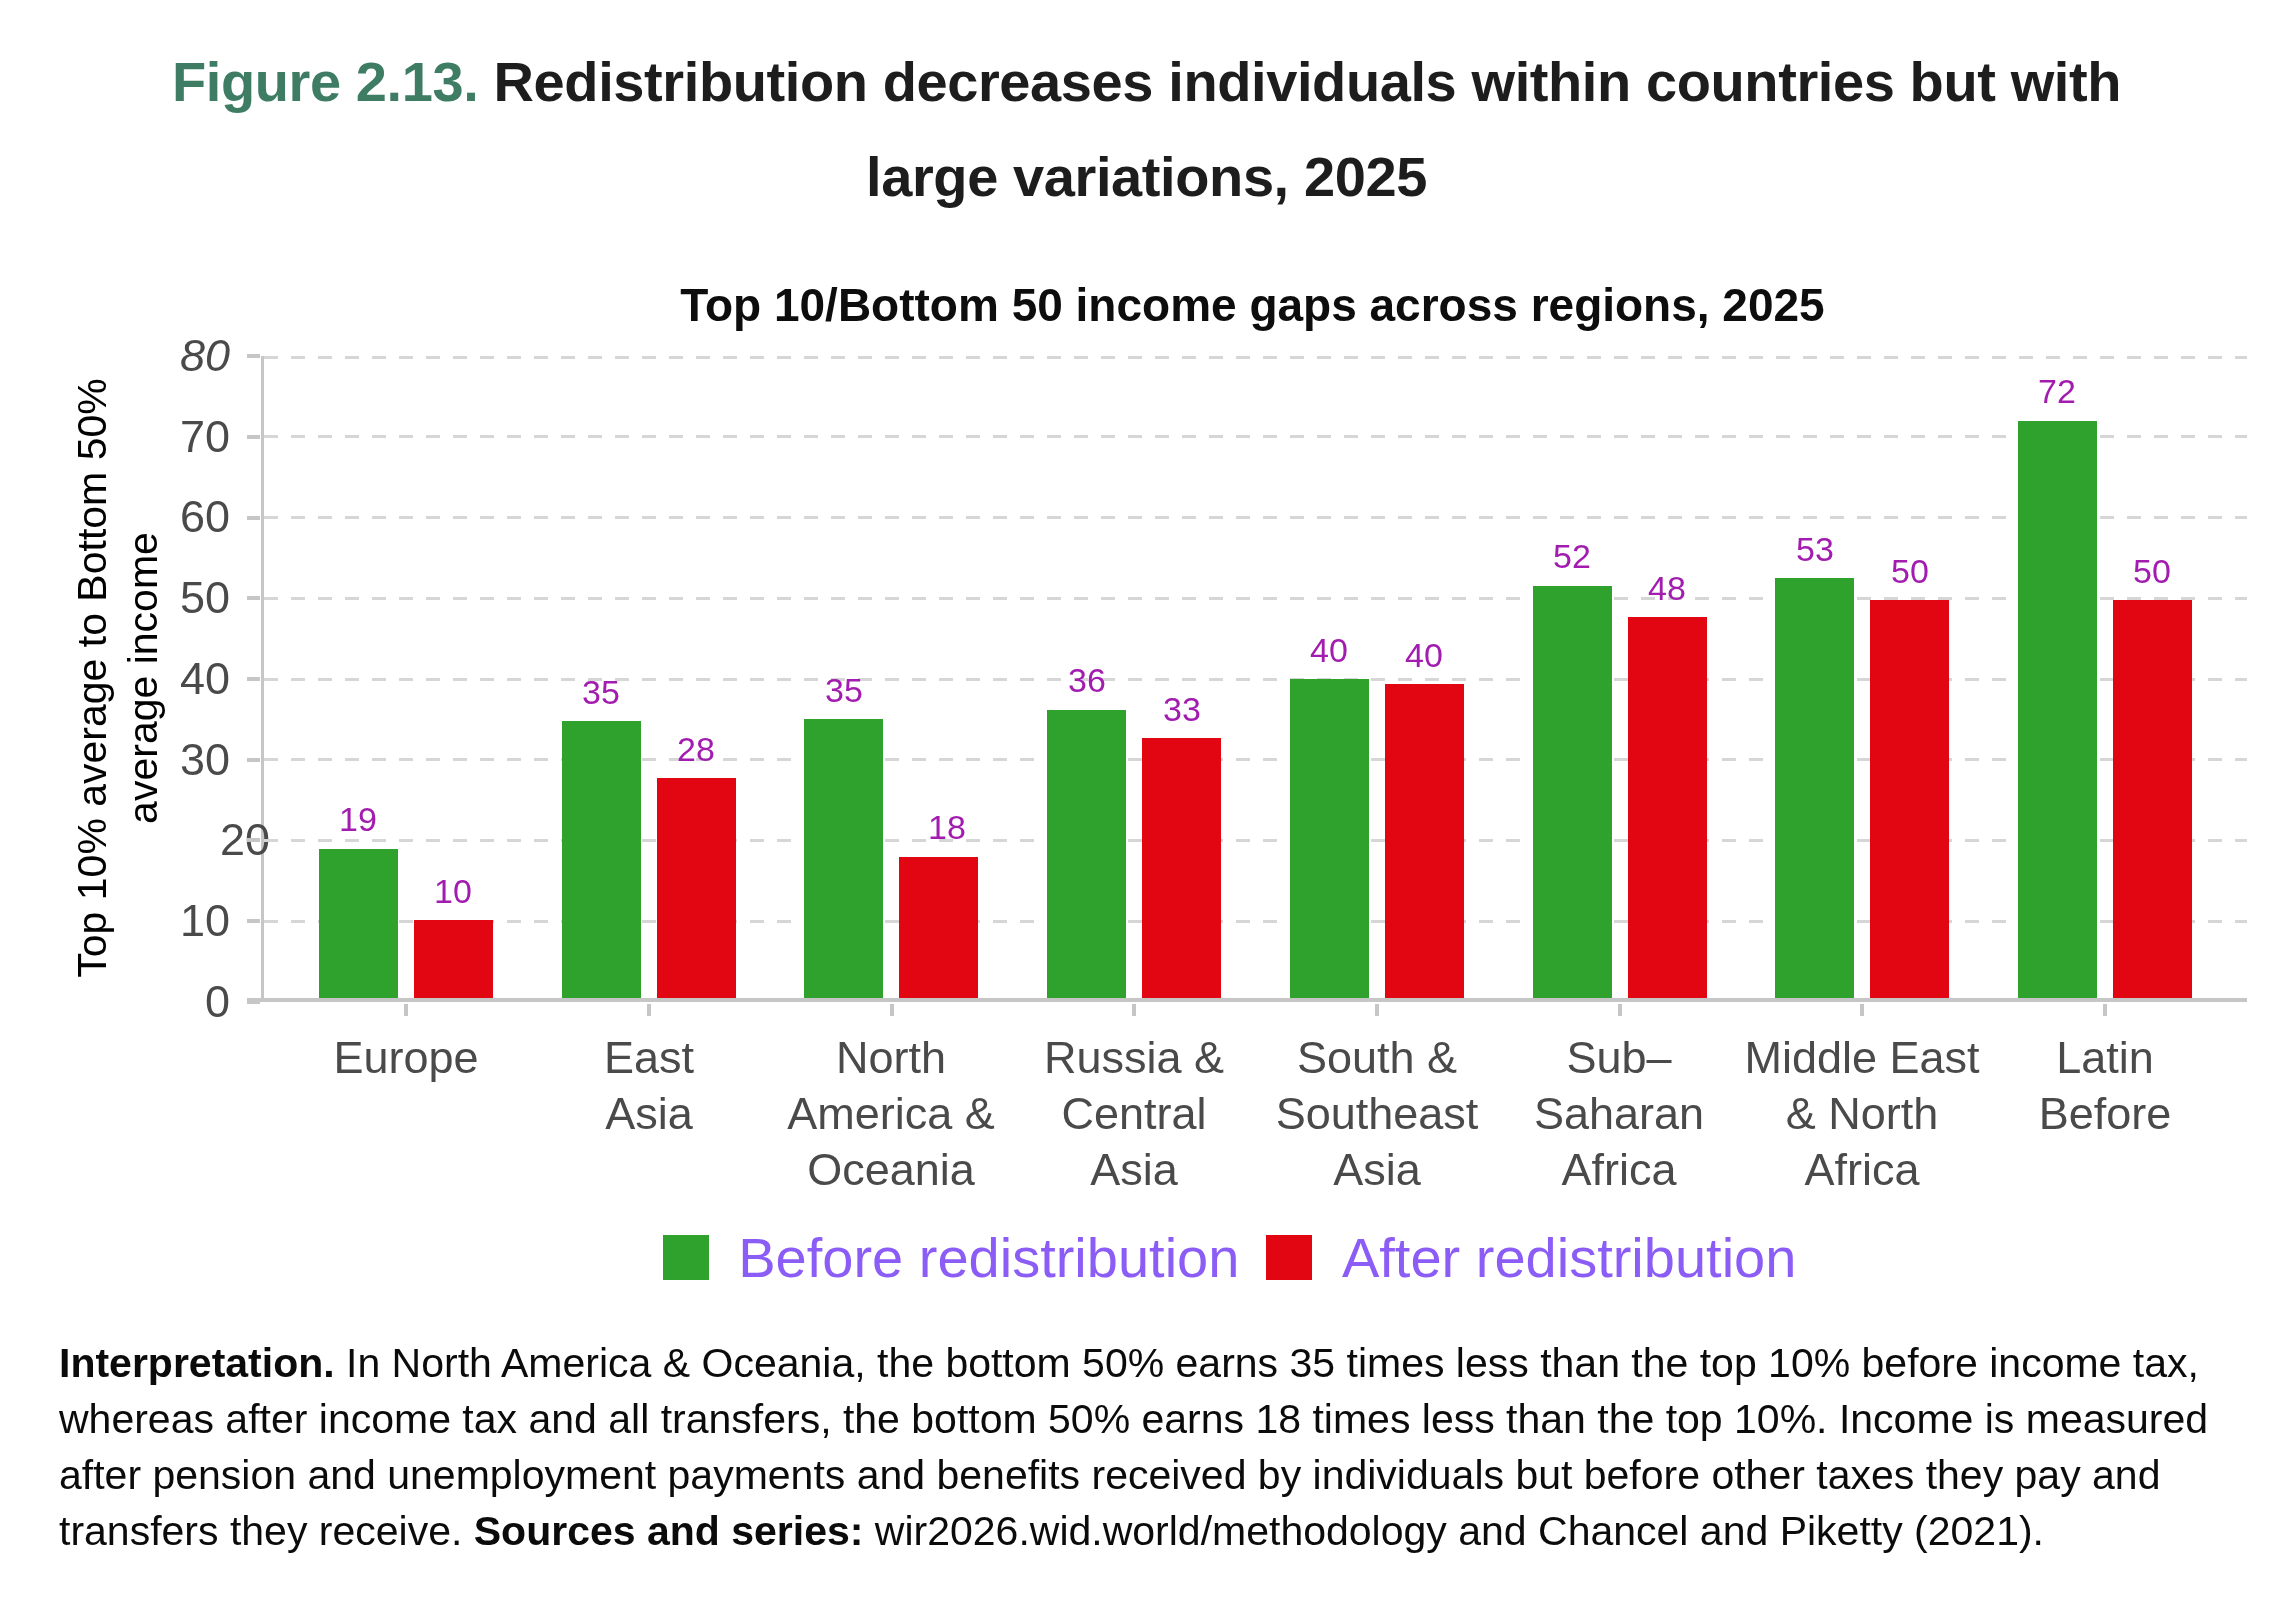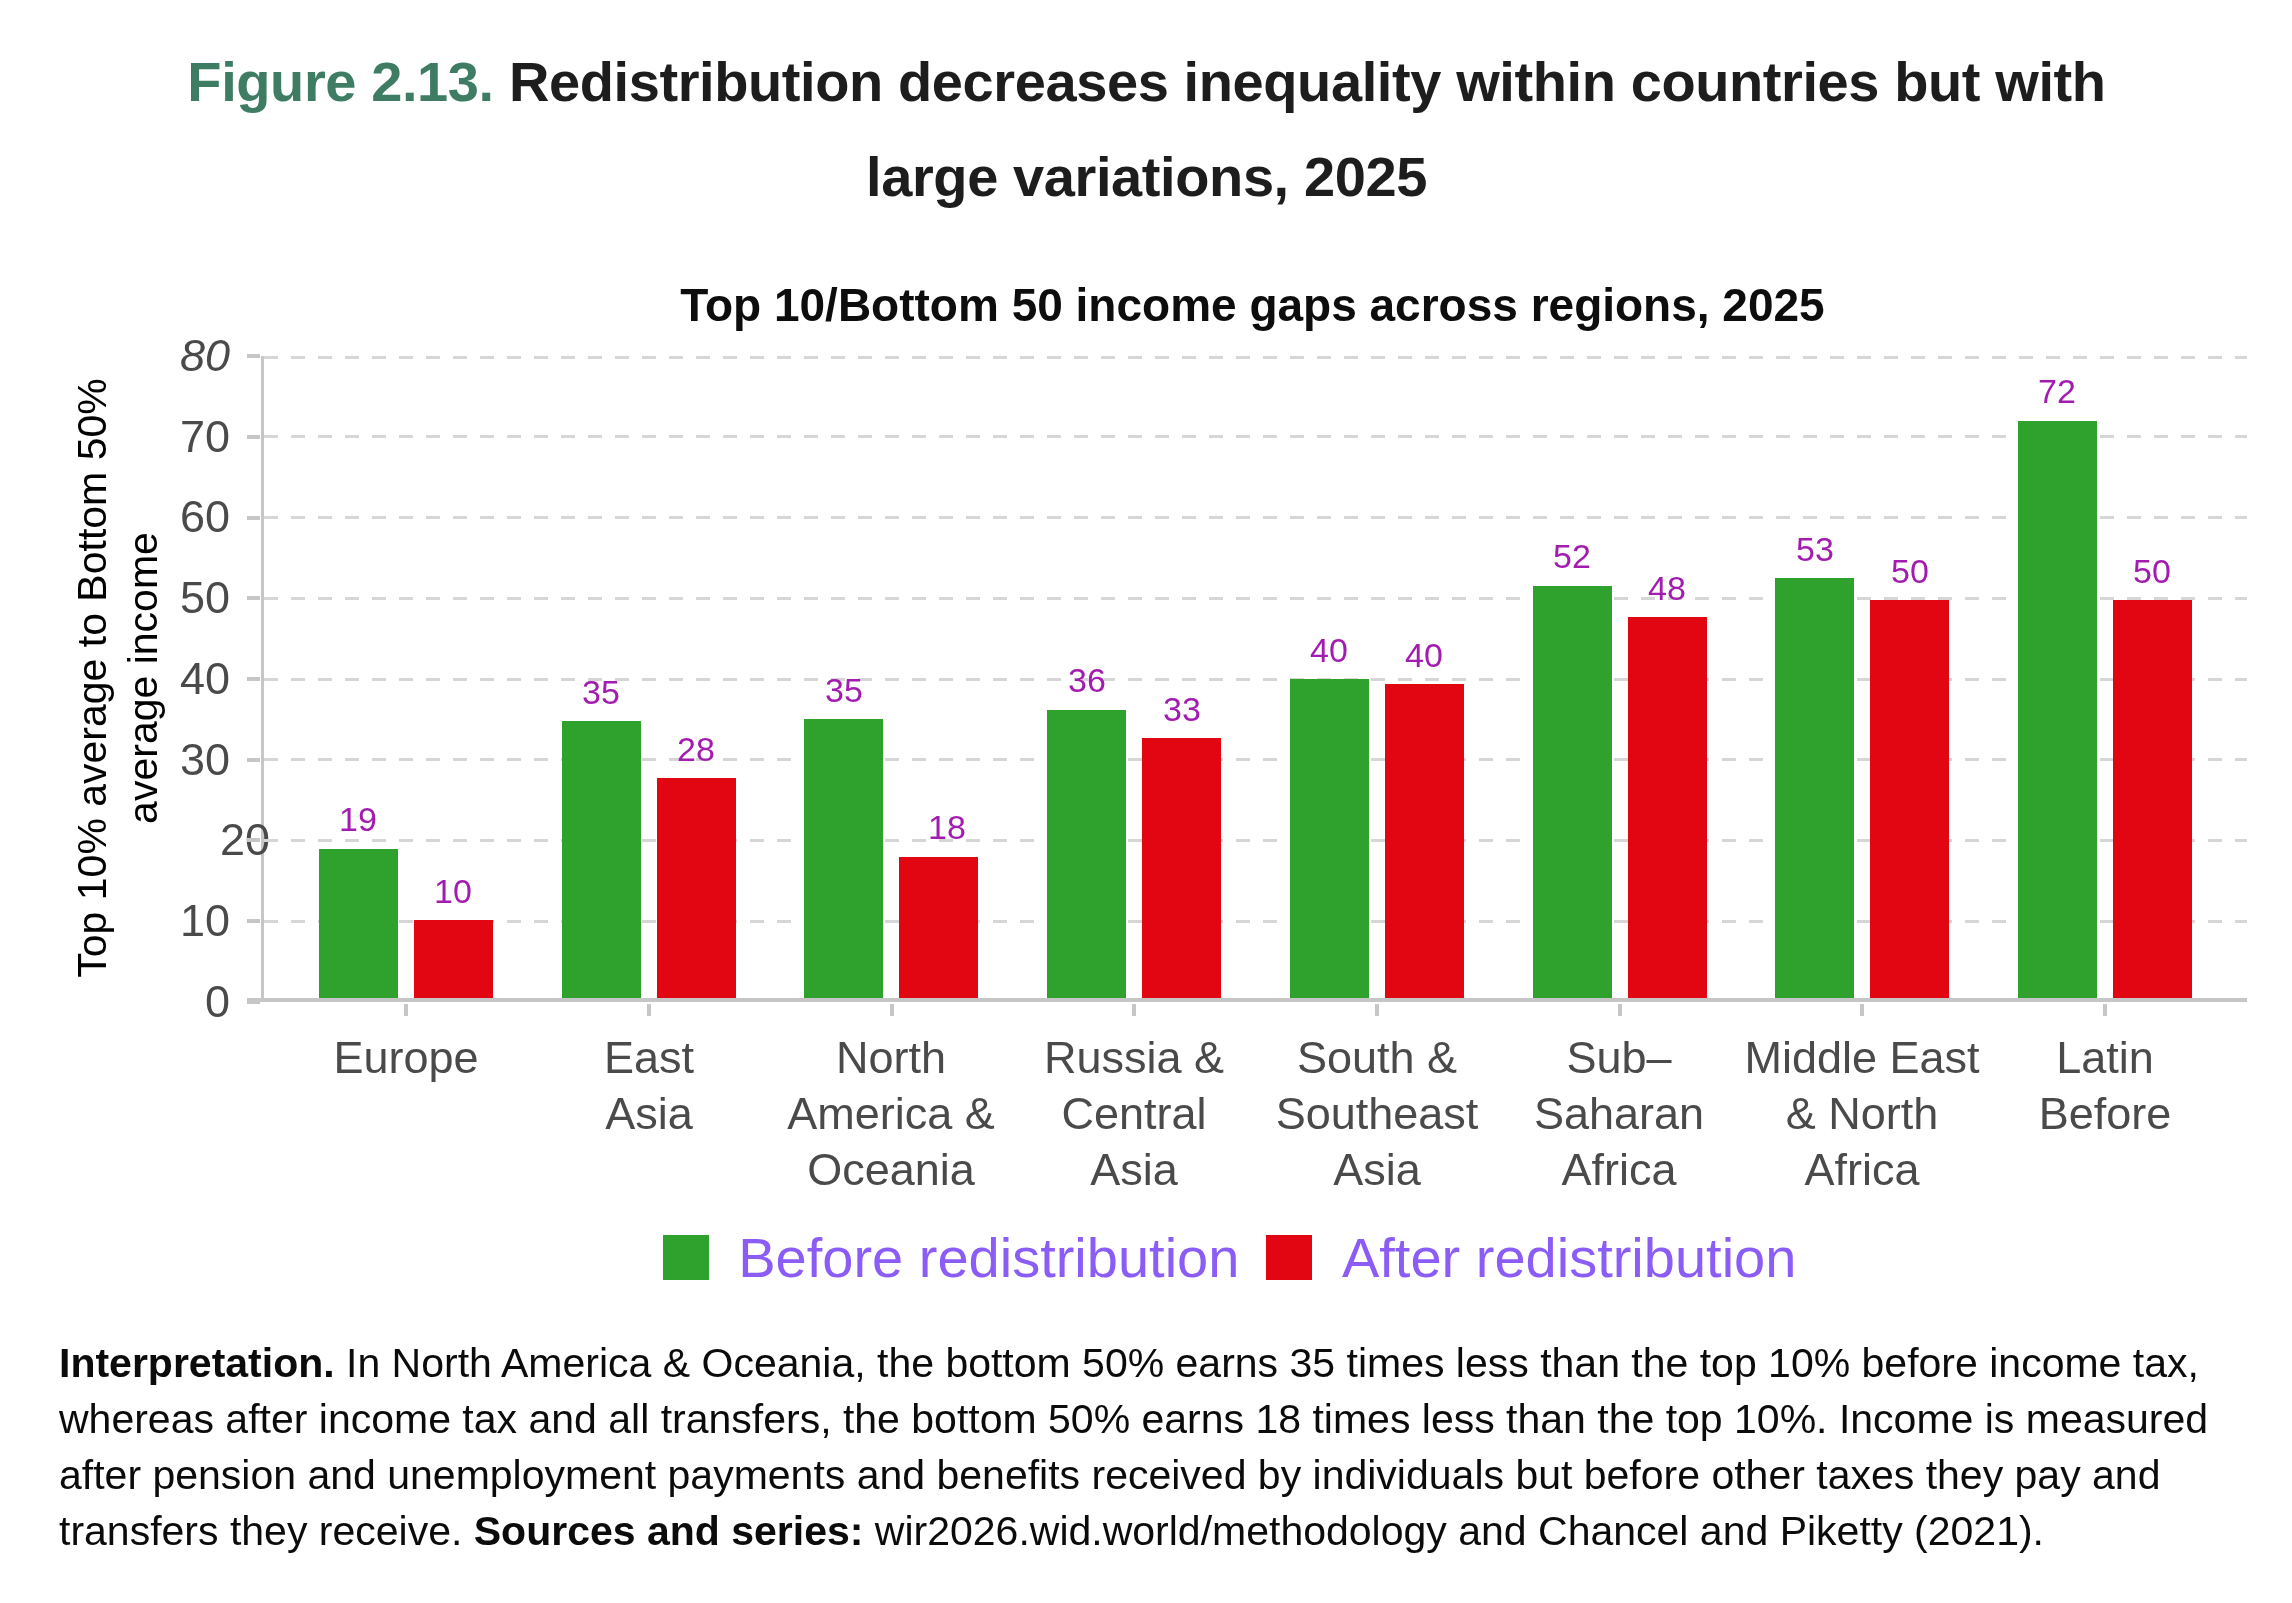--- a/index.html
+++ b/index.html
@@ -81,21 +81,21 @@
     font-size: 41px; line-height: 56px; color: #0b0b0b; text-align: left; margin-top: 11px;
   }
   .b { font-weight: 700; }
 </style>
 </head>
 <body>
 
 <div class="page">
 
   <div class="fig-title">
-    <div><span class="fig-label" style="color: rgb(62, 125, 100);">Figure 2.13.</span><span> Redistribution decreases inequality within countries but with</span></div>
+    <div><span class="fig-label" style="color: rgb(62, 125, 100);">Figure 2.13.</span><span> Redistribution decreases individuals within countries but with</span></div>
     <div>large variations, 2025</div>
   </div>
 
   <div class="chart-title">Top 10/Bottom 50 income gaps across regions, 2025</div>
 
   <div class="y-axis-title">
     <div>Top 10% average to Bottom 50%</div>
     <div>average income</div>
   </div>
 

